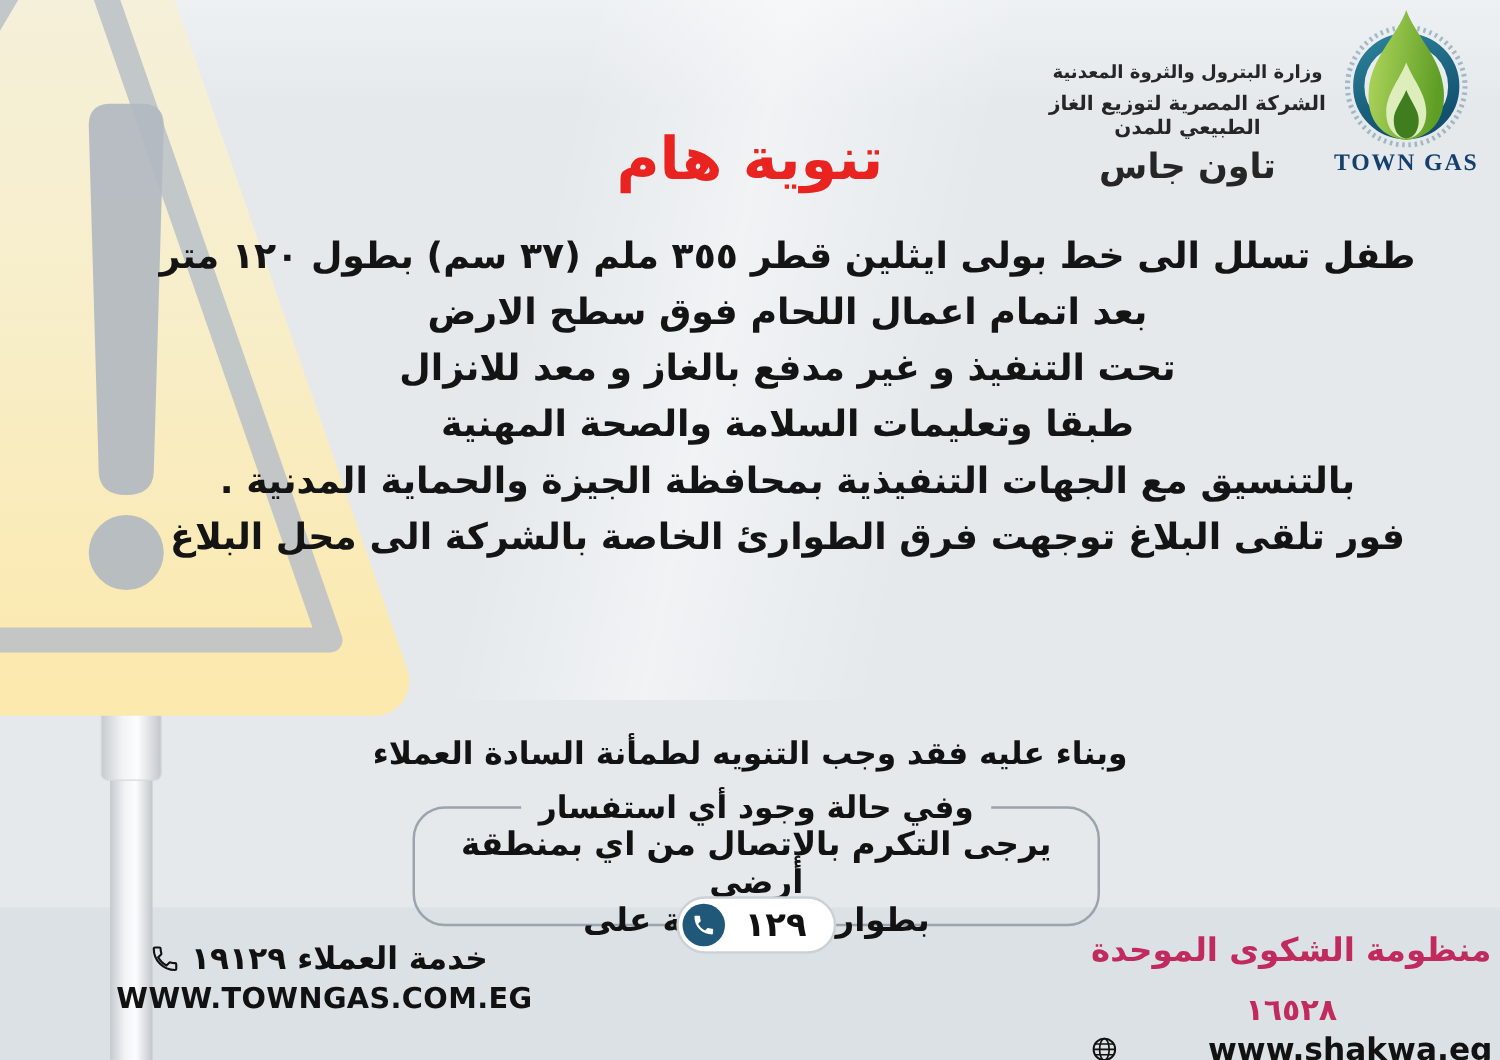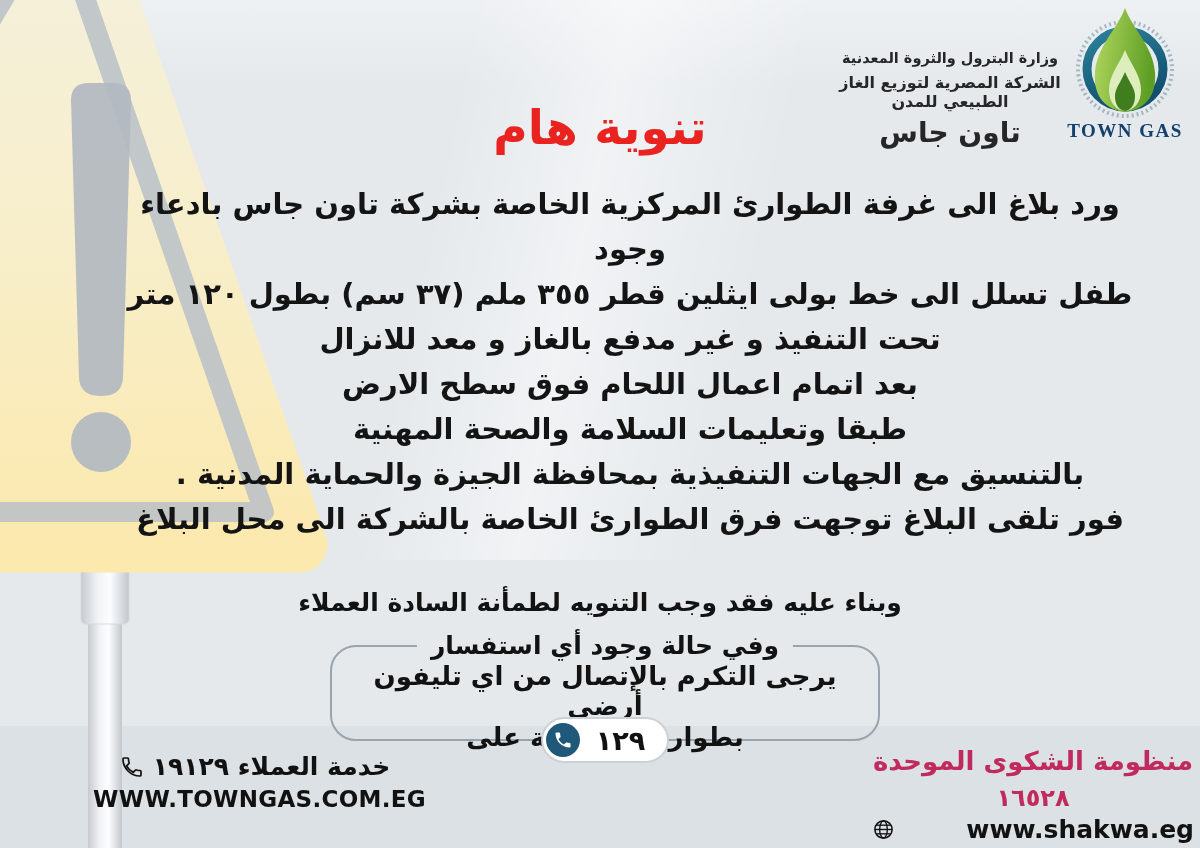--- a/index.html
+++ b/index.html
@@ -44,21 +44,21 @@
     display:flex;align-items:center;justify-content:center;flex:0 0 auto;}
   .pnum{flex:1;text-align:center;font-size:27px;font-weight:700;color:#111;padding-right:6px;}
 
   
   .foot-left{position:absolute;top:752px;left:100px;width:310px;z-index:2;color:#111;}
   .foot-row{display:flex;justify-content:center;align-items:center;gap:9px;margin-bottom:5px;}
   .cs-text{font-size:25px;font-weight:700;}
   .web-text{font-size:23px;font-weight:700;letter-spacing:.3px;}
   .foot-right{position:absolute;top:746px;left:872px;width:322px;text-align:center;z-index:2;}
   .complaints-title{font-size:26px;font-weight:700;color:#c12a5c;direction:rtl;}
-  .complaints-number{font-size:24px;font-weight:700;color:#c12a5c;letter-spacing:2px;margin-top:8px;}
+  .complaints-number{font-size:24px;font-weight:700;color:#c12a5c;letter-spacing:2px;margin-top:18px;}
   .complaints-site{display:flex;justify-content:space-between;align-items:center;gap:7px;margin-top:3px;
     font-size:25px;font-weight:700;color:#121212;}
 </style>
 </head>
 <body>
 
 <div class="canvas">
   <div class="bg-top"></div>
   <div class="swoosh"></div>
   <div class="footer-strip"></div>
@@ -107,34 +107,33 @@
       <path d="M65 2 C58 22 37 40 35 66 C33 92 47 104 65 106 C83 104 97 92 95 66 C93 40 72 22 65 2 Z" fill="url(#fg)"></path>
       <path d="M65 44 C59 59 49 69 49 84 C49 97 56 104 65 105 C74 104 81 97 81 84 C81 69 71 59 65 44 Z" fill="#ddedbc"></path>
       <path d="M65 66 C61 76 55 82 55 90 C55 99 59 104 65 105 C71 104 75 99 75 90 C75 82 69 76 65 66 Z" fill="#3f7d1f"></path>
     </svg>
     <div class="logo-text">TOWN GAS</div>
   </div>
 
   <div class="title" dir="rtl">تنوية هام</div>
 
   <div class="body-text">
-    <div>ورد بلاغ الى غرفة الطوارئ المركزية الخاصة بشركة تاون جاس بادعاء وجود</div>
     <div>طفل تسلل الى خط بولى ايثلين قطر ٣٥٥ ملم (٣٧ سم) بطول ١٢٠ متر</div>
+    <div>بعد اتمام اعمال اللحام فوق سطح الارض</div>
     <div>تحت التنفيذ و غير مدفع بالغاز و معد للانزال</div>
-    <div>بعد اتمام اعمال اللحام فوق سطح الارض</div>
     <div>طبقا وتعليمات السلامة والصحة المهنية</div>
     <div>بالتنسيق مع الجهات التنفيذية بمحافظة الجيزة والحماية المدنية .</div>
     <div>فور تلقى البلاغ توجهت فرق الطوارئ الخاصة بالشركة الى محل البلاغ</div>
   </div>
 
   <div class="assurance">وبناء عليه فقد وجب التنويه لطمأنة السادة العملاء</div>
 
   <div class="infobox">
     <div class="legend">وفي حالة وجود أي استفسار</div>
-    <div class="ib1">يرجى التكرم بالإتصال من اي تليفون أرضي</div>
+    <div class="ib1">يرجى التكرم بالإتصال من اي بمنطقة أرضي</div>
     <div class="ib2">بطواريء الشركة على</div>
     <div class="pill">
       <span class="pcirc">
         <svg width="20" height="20" viewBox="0 0 24 24" aria-hidden="true">
           <path fill="#ffffff" d="M6.62 10.79c1.44 2.83 3.76 5.14 6.59 6.59l2.2-2.2c.27-.27.67-.36 1.02-.24 1.12.37 2.33.57 3.57.57.55 0 1 .45 1 1V20c0 .55-.45 1-1 1-9.39 0-17-7.61-17-17 0-.55.45-1 1-1h3.5c.55 0 1 .45 1 1 0 1.25.2 2.45.57 3.57.11.35.03.74-.25 1.02l-2.2 2.2z"></path>
         </svg>
       </span>
       <span class="pnum">١٢٩</span>
     </div>
   </div>

